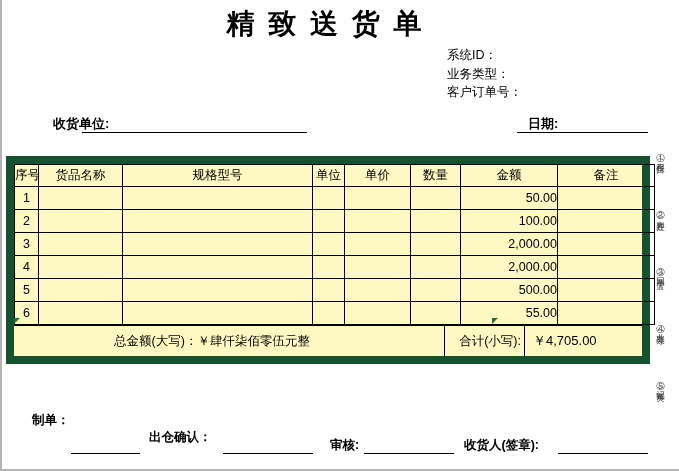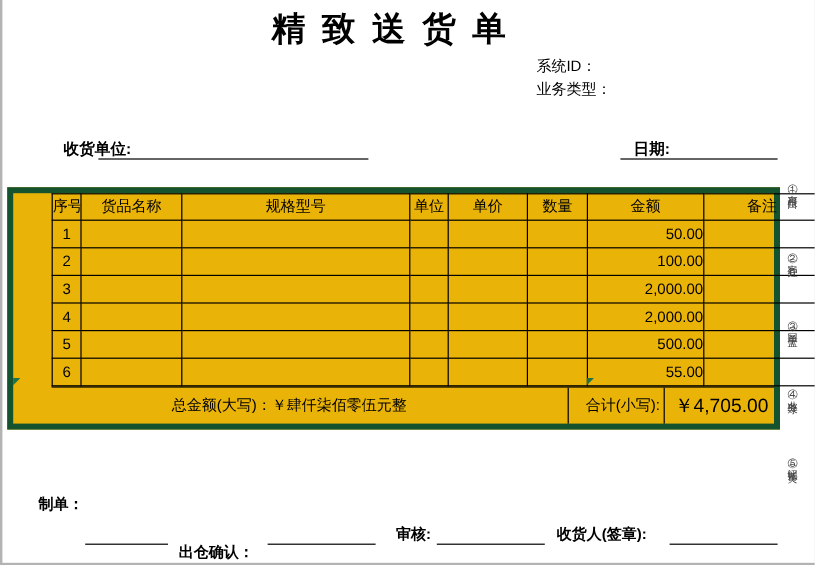--- a/index.html
+++ b/index.html
@@ -26,41 +26,40 @@
   
   .addr{left:7px;top:87px;font-size:9px;line-height:12px;white-space:pre;}
   .addr .l1{color:#c00000;}
   .addr .l2{color:#31859b;}
   
   .lbl-bold{font-weight:bold;font-size:13px;margin-left:44px;}
   .fill-line{height:1px;background:#000;}
   
   .table-wrap{
     left:4px;top:156px;width:644px;
-    border:5px solid #14532d;box-sizing:border-box;
-    background:#eab308;
-    padding-left:32px;
+    border:8px solid #14532d;box-sizing:border-box;
+    background:#fef9c3;
   }
   table.items{border-collapse:collapse;table-layout:fixed;width:640px;}
   table.items th,table.items td{
     border:1px solid #000;
     font-size:12.5px;font-weight:normal;
     padding:0;overflow:hidden;white-space:nowrap;
   }
   table.items th{height:21px;text-align:center;}
   table.items td{height:22px;}
   td.c-seq{text-align:center;}
   td.c-amt{text-align:right;padding-right:5px;}
   .total-row{
     display:flex;align-items:stretch;height:30px;
     border-top:1px solid #000;font-size:12.5px;
   }
   .t-words{width:396px;display:flex;align-items:center;justify-content:center;}
   .t-label{width:80px;border-left:1px solid #000;display:flex;align-items:center;justify-content:flex-end;padding-right:3px;box-sizing:border-box;margin-left:34px;}
-  .t-amt{flex:1;border-left:1px solid #000;display:flex;align-items:center;padding-left:8px;font-size:16px;}
+  .t-amt{flex:1;border-left:1px solid #000;display:flex;align-items:center;padding-left:8px;font-size:13px;}
   .gtri{position:absolute;width:0;height:0;border-top:6px solid #217346;border-right:6px solid transparent;}
   
   .copy-item{
     writing-mode:vertical-rl;text-orientation:upright;
     left:652px;font-size:8.5px;color:#404040;letter-spacing:1px;line-height:14px;
   }
   
   .notes{left:6px;top:347px;width:634px;}
   .notes-heading{font-weight:bold;font-size:13px;letter-spacing:2px;margin-bottom:2px;}
   .note-line{font-size:11px;line-height:16px;white-space:pre-wrap;}
@@ -70,20 +69,21 @@
 </head>
 <body>
 
 <div class="sheet">
 
   <div class="abs title">精 致 送 货 单</div>
 
   <div class="abs hdr-right">
     <div>系统ID：</div>
     <div>业务类型：</div>
+    <div>客户订单号：</div>
   </div>
 
 
   <div class="abs lbl-bold" style="left:7px;top:115px;">收货单位:</div>
   <div class="abs fill-line" style="left:80px;top:132px;width:225px;"></div>
   <div class="abs lbl-bold" style="left:482px;top:115px;">日期:</div>
   <div class="abs fill-line" style="left:515px;top:132px;width:131px;"></div>
 
   <div class="abs table-wrap">
     <table class="items">
@@ -184,21 +184,21 @@
   <div class="abs copy-item" style="top:146px;">①（存根）白</div>
   <div class="abs copy-item" style="top:203px;">②（客户）红</div>
   <div class="abs copy-item" style="top:260px;">③（回单）蓝</div>
   <div class="abs copy-item" style="top:317px;">④（业务）绿</div>
   <div class="abs copy-item" style="top:374px;">⑤（记账）黄</div>
 
 
   <div class="abs foot-lbl" style="left:30px;top:412px;">制单：</div>
   <div class="abs fill-line" style="left:69px;top:453px;width:69px;"></div>
 
-  <div class="abs foot-lbl" style="left:147px;top:452px;">出仓确认：</div>
+  <div class="abs foot-lbl" style="left:147px;top:429px;">出仓确认：</div>
   <div class="abs fill-line" style="left:221px;top:453px;width:90px;"></div>
 
   <div class="abs foot-lbl" style="left:328px;top:437px;">审核:</div>
   <div class="abs fill-line" style="left:362px;top:453px;width:90px;"></div>
 
   <div class="abs foot-lbl" style="left:462px;top:437px;">收货人(签章):</div>
   <div class="abs fill-line" style="left:556px;top:453px;width:90px;"></div>
 
 </div>
 

